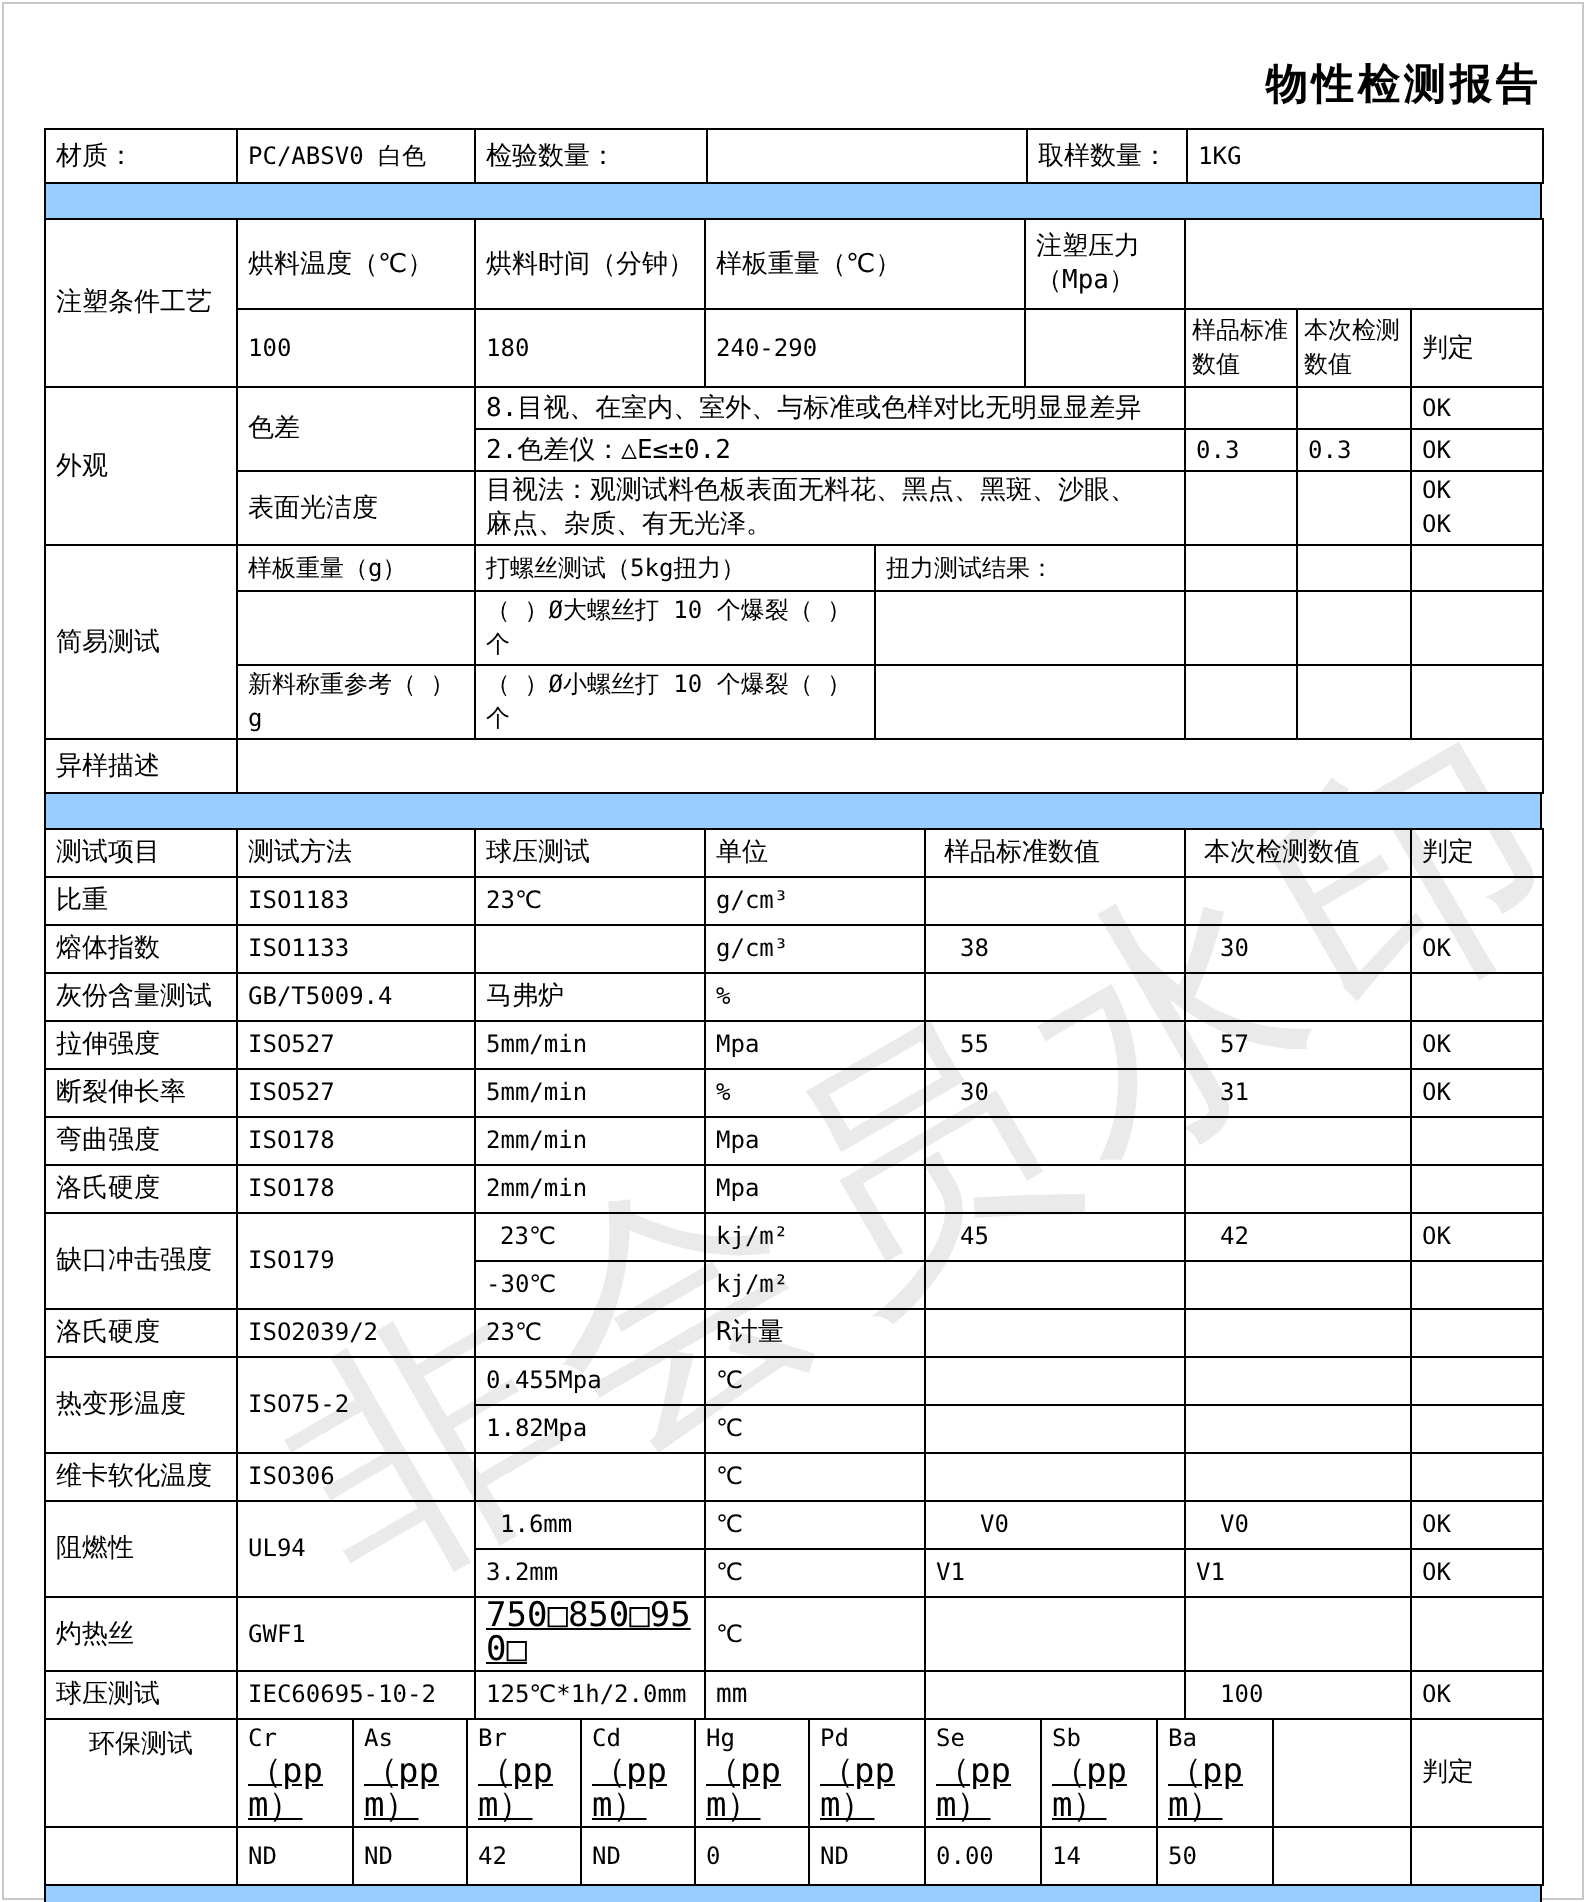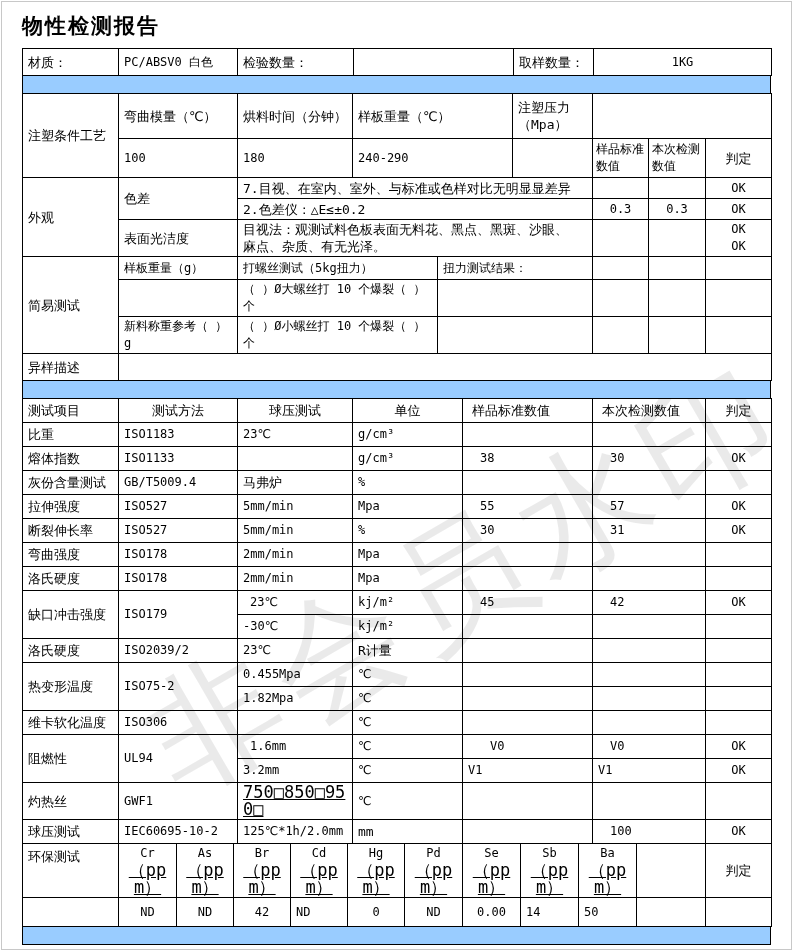--- a/index.html
+++ b/index.html
@@ -3,31 +3,31 @@
 <meta charset="utf-8">
 <style>
   html,body{margin:0;padding:0;background:#fff;}
   .page{position:relative;width:793px;height:951px;background:#fff;overflow:hidden;
         font-family:"DejaVu Sans Mono","DejaVu Sans",sans-serif;color:#000;}
   .frame{position:absolute;inset:1px;border:1px solid #c8c8c8;pointer-events:none;}
   .watermark{position:absolute;left:158px;top:668px;transform:rotate(-30deg);transform-origin:0 50%;
         font-size:132px;letter-spacing:10px;color:#000;opacity:0.08;white-space:nowrap;z-index:1;
         font-family:"DejaVu Sans",sans-serif;}
   .content{position:absolute;left:22px;top:0;width:749px;z-index:2;}
-  .title{font-family:"DejaVu Sans",sans-serif;font-size:21px;font-weight:bold;text-align:left;
-        letter-spacing:2px;margin:12px 0 9px 0;}
+  .title{font-family:"DejaVu Sans",sans-serif;font-size:21px;font-weight:bold;text-align:right;
+        letter-spacing:2px;margin:28px 0 9px 0;}
   table{border-collapse:collapse;table-layout:fixed;width:749px;margin-top:-1px;}
   td{border:1px solid #000;font-size:13px;line-height:17px;padding:1px 5px;overflow:hidden;
      vertical-align:middle;word-break:break-all;}
   .bar{box-sizing:border-box;height:19px;background:#99CCFF;border:1px solid #000;margin-top:-1px;}
-  .c{text-align:center;}
+  .c{text-align:left;}
   .v{padding-left:17px;}
   .sm{font-size:17px;text-decoration:underline;}
   .f12{font-size:12px;}
-  .vtop{vertical-align:top;padding-top:4px;}
+  .vtop{vertical-align:top;padding-top:4px;text-align:center;}
   tr.rh27{height:27px;} tr.rh45{height:45px;} tr.rh39{height:39px;} tr.rh21{height:21px;}
   tr.rh37{height:37px;} tr.rh23{height:23px;} tr.rh24{height:24px;} tr.rh29{height:29px;}
 </style>
 </head>
 <body>
 
 <div class="page">
   <div class="watermark">非会员水印</div>
   <div class="content">
 
@@ -64,42 +64,42 @@
           <col style="width:85px">
           <col style="width:75px">
           <col style="width:80px">
           <col style="width:56px">
           <col style="width:57px">
           <col style="width:66px">
         </colgroup>
       <tbody>
           <tr class="rh45">
         <td rowspan="2">注塑条件工艺</td>
-        <td>弯曲模量（℃）</td>
+        <td>烘料温度（℃）</td>
         <td>烘料时间（分钟）</td>
         <td colspan="2">样板重量（℃）</td>
         <td>
           <div>注塑压力</div>
           <div>（Mpa）</div>
         </td>
         <td colspan="3"></td>
       </tr>
       <tr class="rh39">
         <td class="f12">100</td>
         <td class="f12">180</td>
         <td colspan="2" class="f12">240-290</td>
         <td></td>
         <td class="f12" style="padding:1px 3px;">样品标准数值</td>
         <td class="f12" style="padding:1px 3px;">本次检测数值</td>
         <td class="c">判定</td>
       </tr>
       <tr class="rh21">
         <td rowspan="3">外观</td>
         <td rowspan="2">色差</td>
-        <td colspan="4">7.目视、在室内、室外、与标准或色样对比无明显显差异</td>
+        <td colspan="4">8.目视、在室内、室外、与标准或色样对比无明显显差异</td>
         <td></td>
         <td></td>
         <td class="c f12">OK</td>
       </tr>
       <tr class="rh21">
         <td colspan="4">2.色差仪：△E≤±0.2</td>
         <td class="c f12">0.3</td>
         <td class="c f12">0.3</td>
         <td class="c f12">OK</td>
       </tr>

